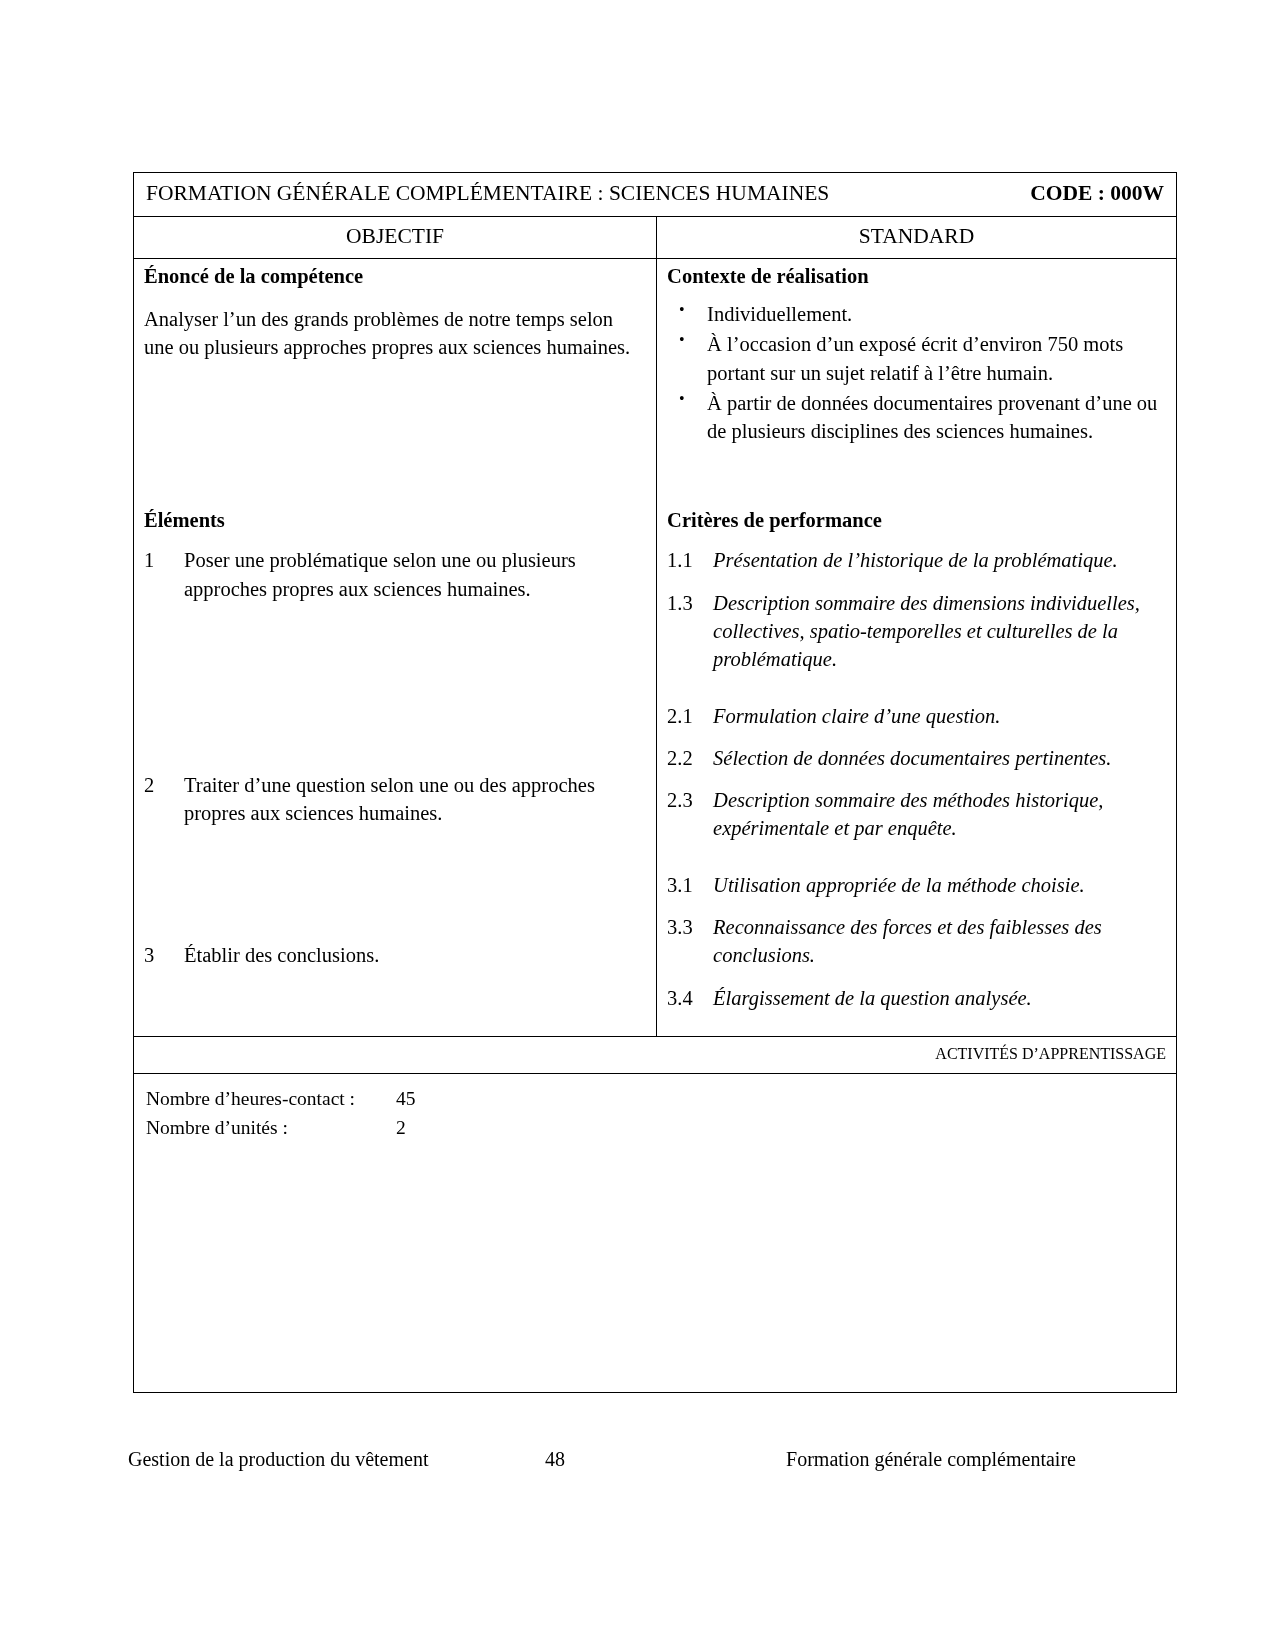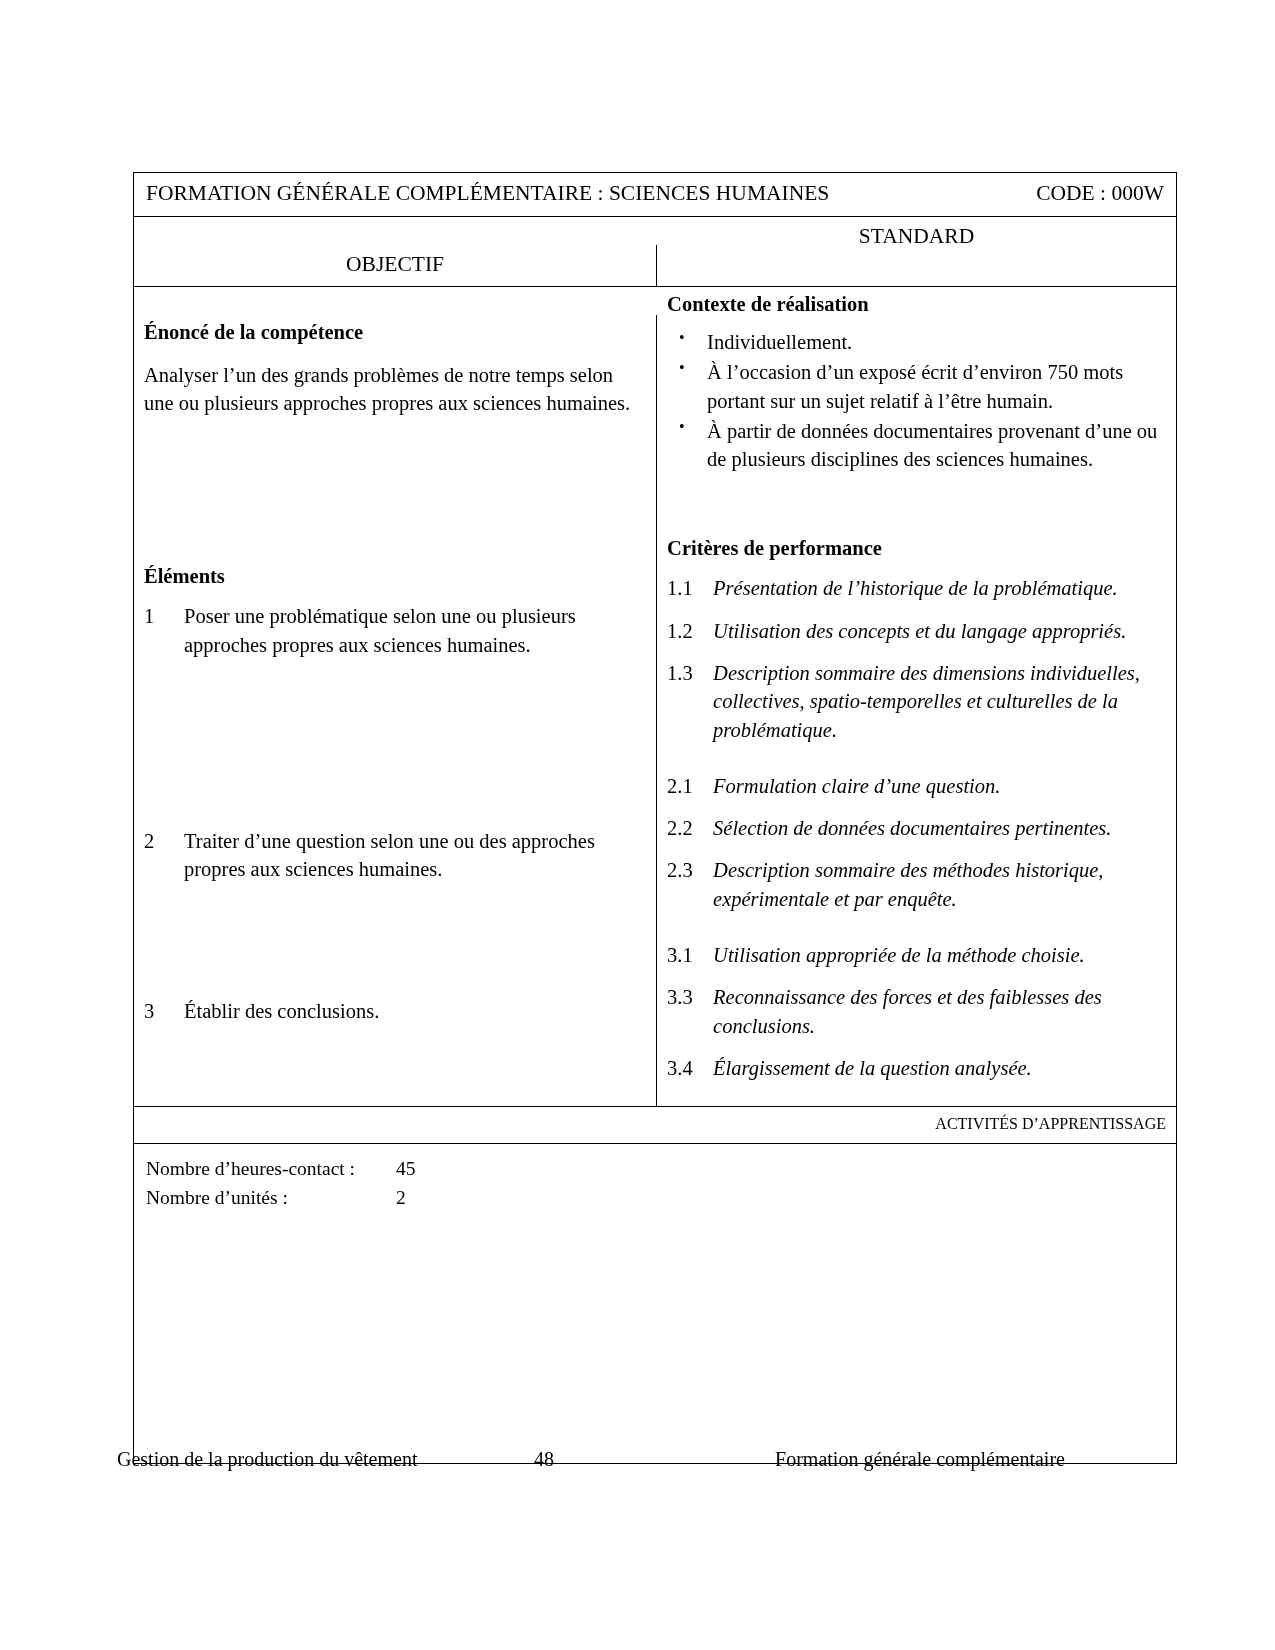--- a/index.html
+++ b/index.html
@@ -41,29 +41,29 @@
 
   
   .header-band {
     display: flex;
     justify-content: space-between;
     align-items: baseline;
     font-size: 21.5px;
     padding: 8px 12px 10px 12px;
     box-sizing: border-box;
   }
-  .header-code { white-space: nowrap; }
+  .header-code { white-space: nowrap; font-weight: bold; }
 
   
   .colhead {
     text-align: center;
     font-size: 21.5px;
     padding: 7px 10px 9px 10px;
   }
-  .col-left { width: 50.2%; margin-top: 28px; }
+  .col-left { width: 50.2%; }
   .col-right { width: 49.8%; }
 
   .sec-title {
     font-weight: bold;
     font-size: 20.5px;
     margin: 0 0 4px 0;
   }
   .body-text {
     font-size: 20.5px;
     line-height: 1.35;
@@ -134,21 +134,21 @@
   .hours-label {
     font-weight: normal;
     width: 250px;
   }
   .hours-value { }
 
   .blank-space { height: 250px; }
 
   .footer {
     position: absolute;
-    left: 117px;
+    left: 128px;
     top: 1448px;
     width: 948px;
     display: flex;
     align-items: baseline;
     font-size: 20px;
   }
   .footer .f-left { width: 44%; }
   .footer .f-center { width: 12%; text-align: left; }
   .footer .f-right { width: 44%; text-align: right; }
 </style>
@@ -210,24 +210,20 @@
 
         <div class="sec-title">Critères de performance</div>
         <div style="height:10px"></div>
 
         <div>
           <div class="crit">
             <div class="num">1.1</div>
             <div class="txt">Présentation de l’historique de la problématique.</div>
           </div>
           <div class="crit">
-            <div class="num">1.2</div>
-            <div class="txt">Utilisation des concepts et du langage appropriés.</div>
-          </div>
-          <div class="crit">
             <div class="num">1.3</div>
             <div class="txt">Description sommaire des dimensions individuelles, collectives, spatio-temporelles et culturelles de la problématique.</div>
           </div>
         </div>
 
         <div style="height:14px"></div>
 
         <div>
           <div class="crit">
             <div class="num">2.1</div>

